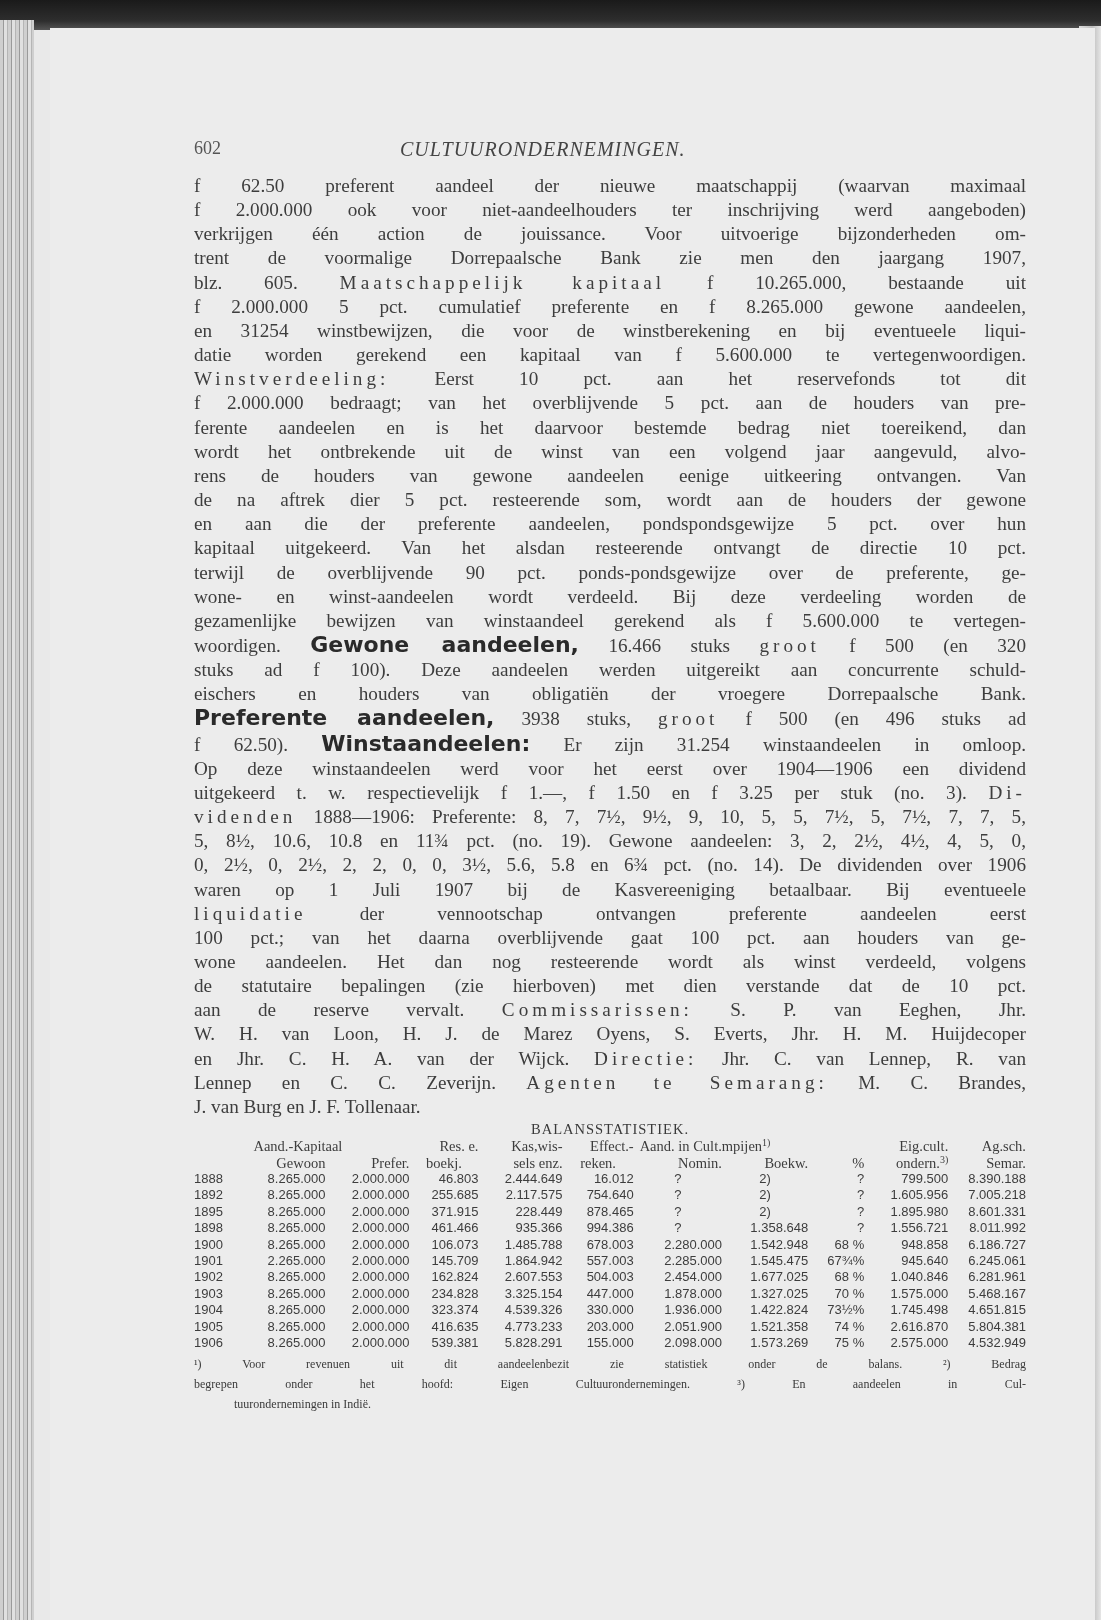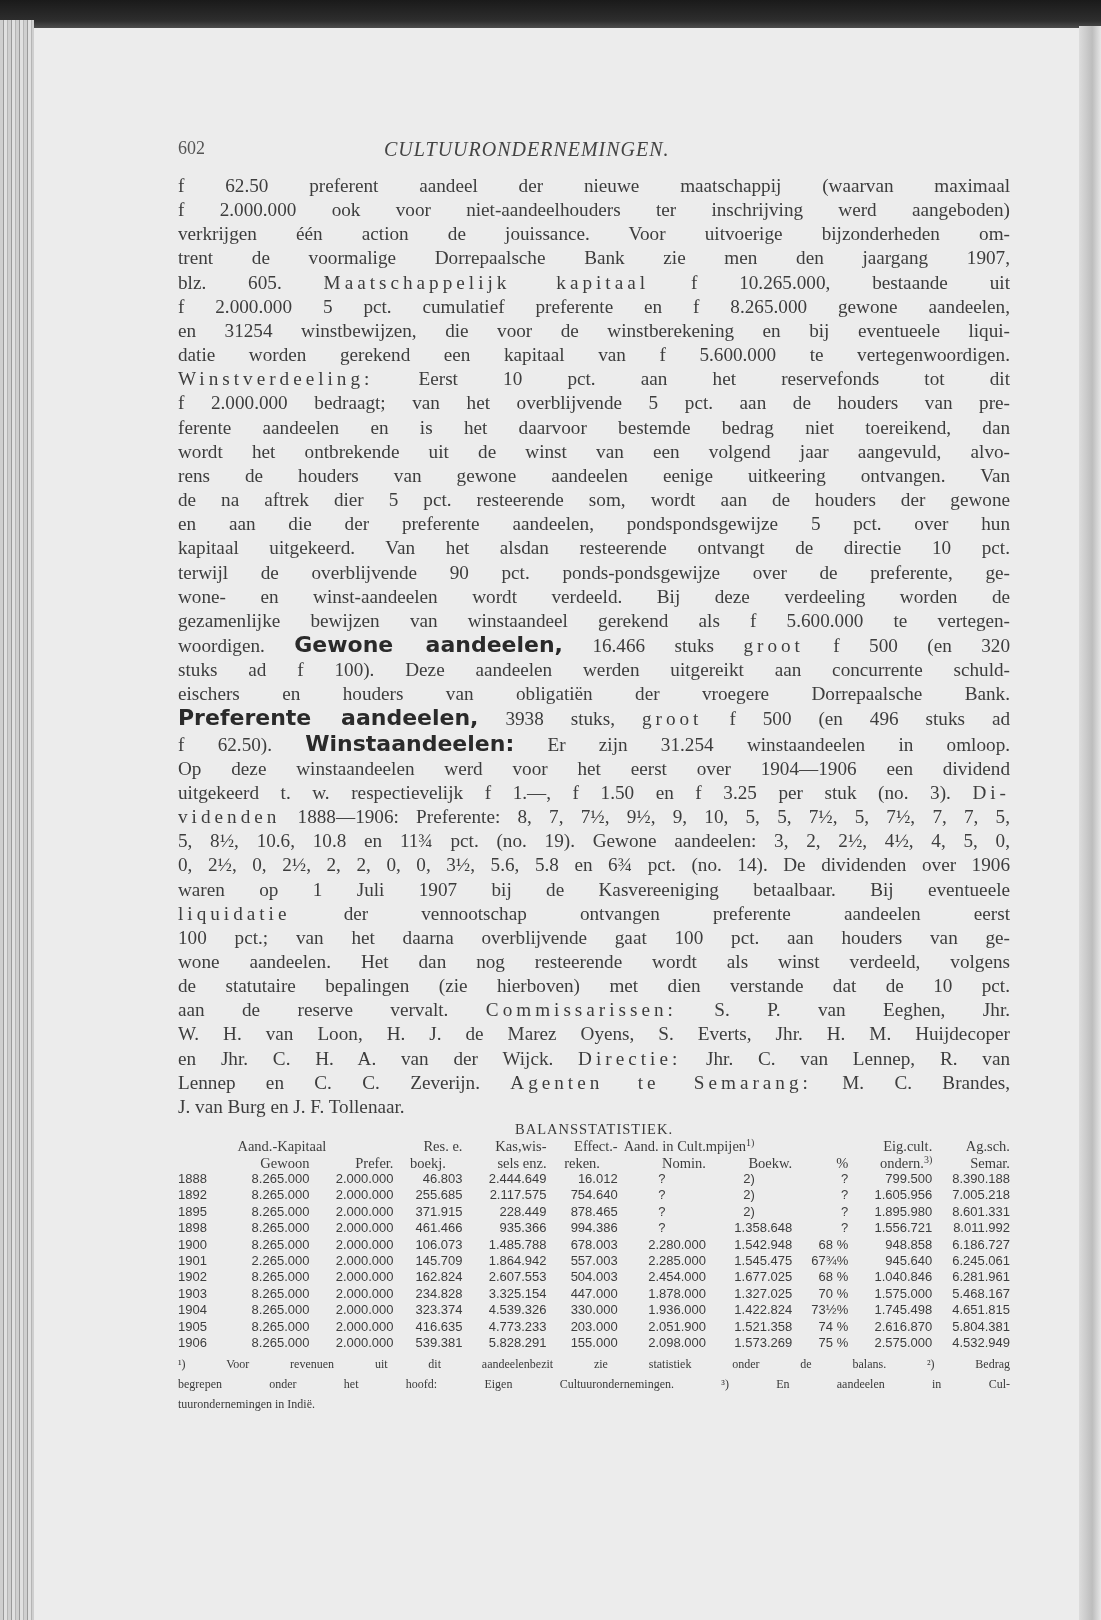--- a/index.html
+++ b/index.html
@@ -16,21 +16,21 @@
   }
   .scan-left {
     position: absolute; left: 0; top: 20px; width: 34px; height: 1600px;
     background: repeating-linear-gradient(90deg, #cfcfcf 0 3px, #9a9a9a 3px 4px, #e0e0e0 4px 7px, #b5b5b5 7px 8px);
   }
   .scan-right {
     position: absolute; right: 0; top: 26px; width: 22px; height: 1594px;
     background: linear-gradient(90deg, #dcdcdc, #bdbdbd 60%, #e6e6e6);
   }
   .page {
-    position: absolute; left: 34px; top: 28px; width: 1045px; height: 1592px;
+    position: absolute; left: 50px; top: 28px; width: 1045px; height: 1592px;
     background: #ececec;
   }
   .content {
     position: absolute; left: 144px; top: 110px; width: 832px;
   }
   .running-head {
     position: relative; height: 36px;
   }
   .page-number {
     position: absolute; left: 0; top: 0; font-size: 18px; color: #555;
@@ -55,21 +55,21 @@
     border-collapse: collapse; width: 832px; font-size: 13.4px; line-height: 16.4px;
     font-family: "Liberation Serif", "DejaVu Serif", serif; color: #3d3d3d;
   }
   table.stats td, table.stats th { padding: 0; font-weight: normal; white-space: nowrap; }
   table.stats th { font-size: 14.5px; }
   table.stats td { font-family: "Liberation Sans Narrow", "Liberation Sans", sans-serif; font-size: 13px; text-align: right; }
   table.stats td.year { text-align: left; }
   table.stats td.q { text-align: center; }
   .footnotes { font-size: 12px; line-height: 20px; margin-top: 3px; text-align: justify; }
   .footnotes .line { display: block; text-align-last: justify; white-space: nowrap; }
-  .footnotes .line.last { text-align-last: left; }
+  .footnotes .line.last { text-align-last: left; margin-left: 40px; }
   sup { font-size: 10px; vertical-align: 5px; line-height: 0; }
 </style>
 </head>
 <body>
 
 <div class="scan-top"></div>
 <div class="scan-left"></div>
 <div class="scan-right"></div>
 
 <div class="page">

